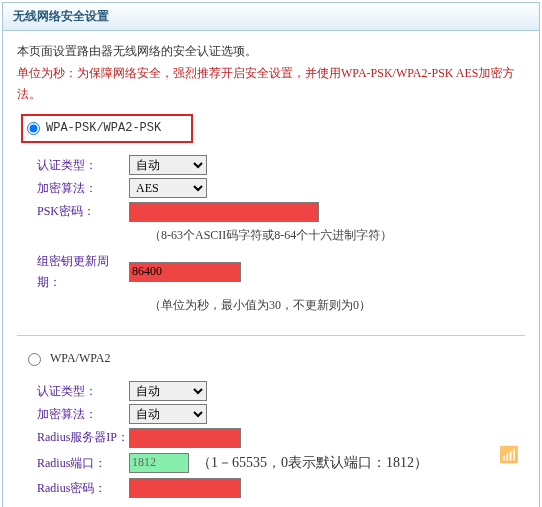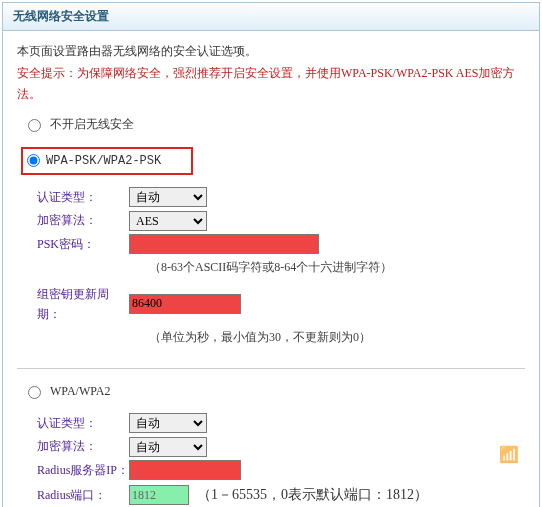--- a/index.html
+++ b/index.html
@@ -147,26 +147,22 @@
 </style>
 </head>
 <body>
 
 <div class="outer">
   <div class="header">
     <span>无线网络安全设置</span>
   </div>
   <div class="content">
     <div class="intro">本页面设置路由器无线网络的安全认证选项。</div>
-    <div class="warn">安全提示：为保障网络安全，强烈推荐开启安全设置，并使用WPA-PSK/WPA2-PSK AES加密方法。</div>
-
-    <div class="radio-row">
-      <input type="radio" name="sec" style="">
-      <label>不开启无线安全</label>
-    </div>
+    <div class="warn">单位为秒：为保障网络安全，强烈推荐开启安全设置，并使用WPA-PSK/WPA2-PSK AES加密方法。</div>
+
 
     <div class="section">
       <div class="radio-row" style="margin-left:2px;align-items:center;">
         <span class="highlight-box">
           <input type="radio" name="sec" checked="" style="">
           <label class="psk-label">WPA-PSK/WPA2-PSK</label>
         </span>
       </div>
 
       <div class="row">

